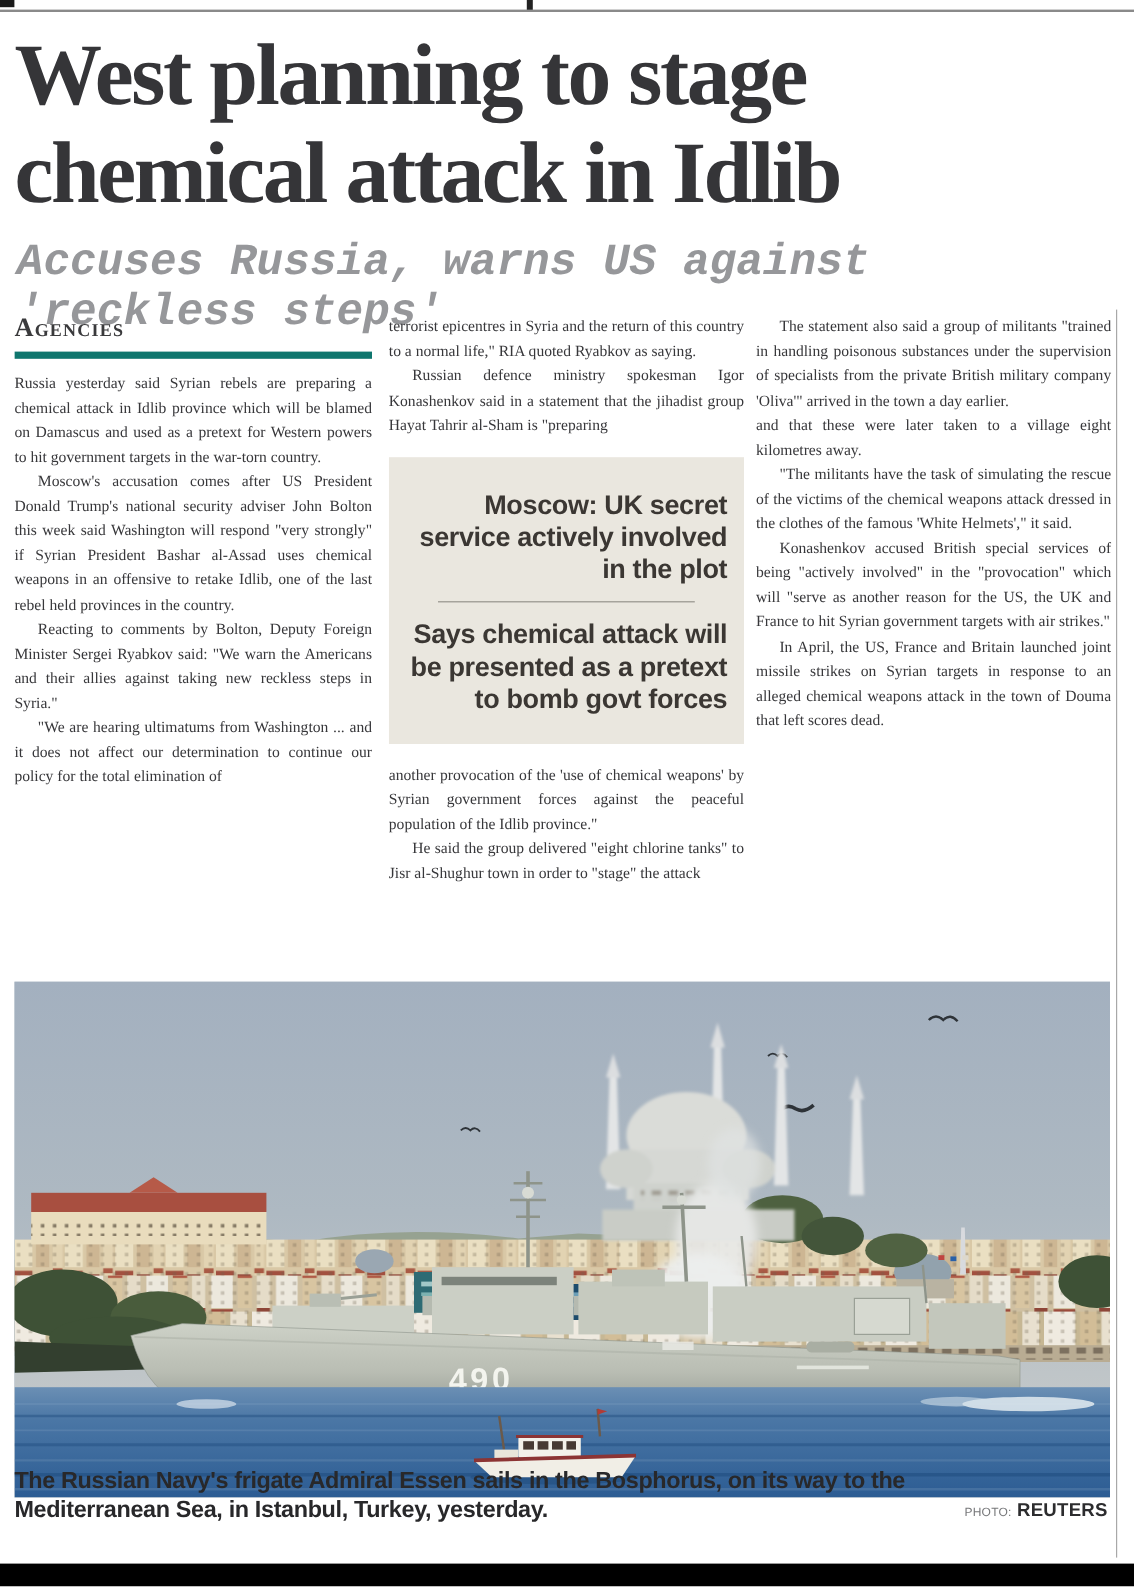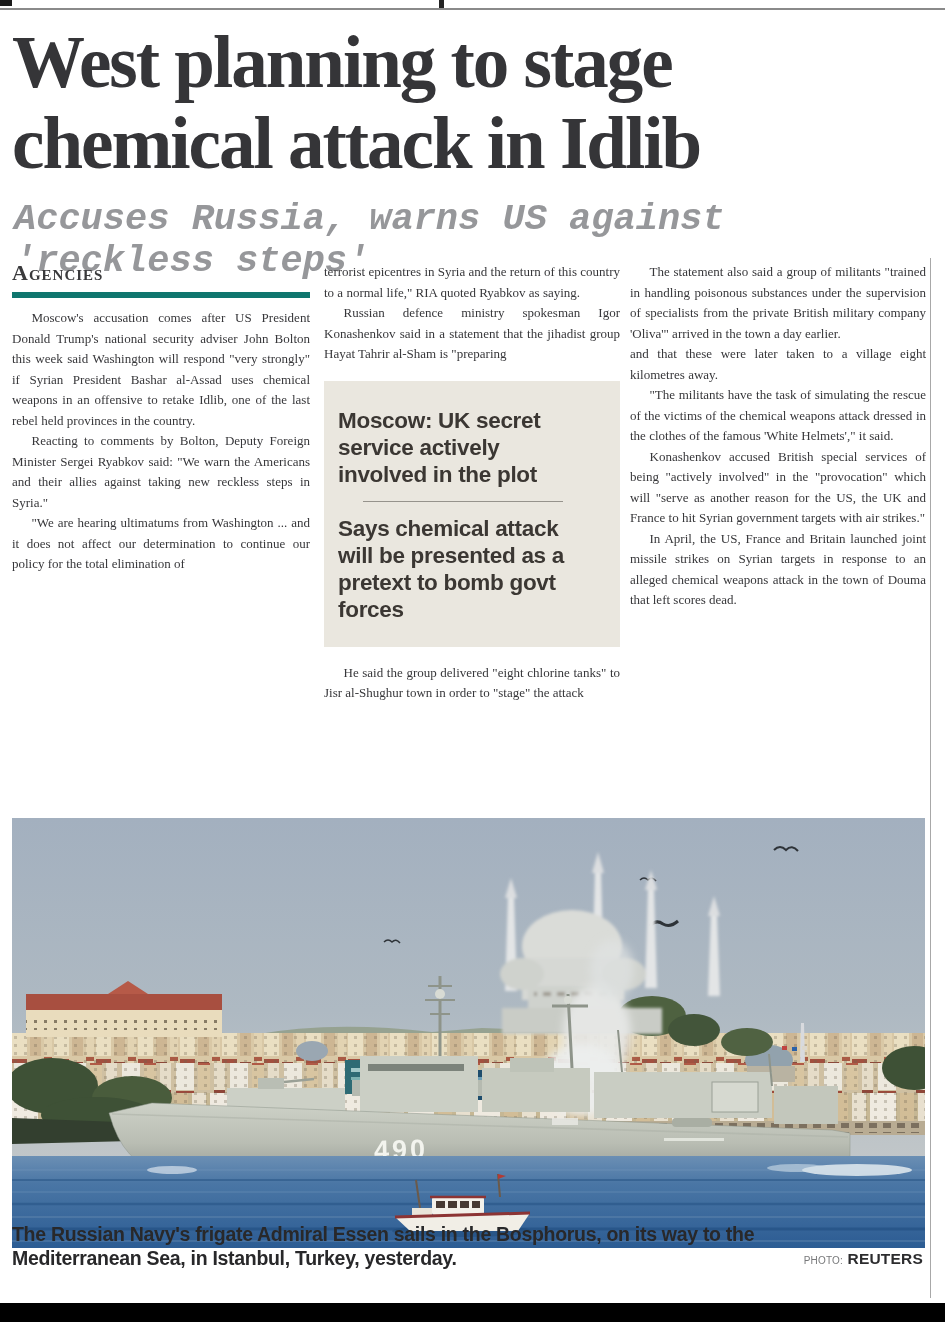--- a/index.html
+++ b/index.html
@@ -22,22 +22,22 @@
   .col3{left:630px;width:296px;}
 
   .byline-wrap{border-bottom:6px solid #0f766e;padding-bottom:8px;margin-bottom:10px;}
   .byline{font-variant:small-caps;font-weight:bold;font-size:22px;color:#3a3a3c;
     letter-spacing:1px;line-height:22px;}
 
   .body-p{margin:0;font-size:13px;line-height:20.5px;color:#37373a;
     text-align:justify;}
   .body-p.indent{text-indent:1.5em;}
 
-  .pullquote{background:#eae7df;margin:16px 0 16px 0;padding:26px 32px 24px 14px;
-    text-align:left;}
+  .pullquote{background:#eae7df;margin:16px 0 16px 0;padding:26px 14px 24px 14px;
+    text-align:right;}
   .pq{margin:0;font-family:"Liberation Sans",sans-serif;font-weight:bold;
     color:#3b3733;font-size:22.5px;line-height:27px;letter-spacing:-0.3px;}
   .pq-divider{width:80%;margin:13px auto 13px auto;border-top:1px solid #96938c;}
 
   .right-rule{position:absolute;left:930px;top:258px;width:1px;height:1040px;background:#a8a8a8;}
 
   .photo{position:absolute;left:12px;top:818px;width:913px;height:430px;margin:0;
     overflow:hidden;background:#aab6c2;}
   .photo svg{display:block;}
 
@@ -59,37 +59,39 @@
   <div class="top-rule"></div>
 
   <h1 class="headline">West planning to stage chemical attack in Idlib</h1>
   <h2 class="subhead">Accuses Russia, warns US against 'reckless steps'</h2>
 
   <div class="col col1">
     <div class="byline-wrap">
       <span class="byline">Agencies</span>
     </div>
     <div>
+        <p class="body-p">Russia yesterday said Syrian rebels are preparing a chemical attack in Idlib province which will be blamed on Damascus and used as a pretext for Western powers to hit government targets in the war-torn country.</p>
         <p class="body-p indent">Moscow's accusation comes after US President Donald Trump's national security adviser John Bolton this week said Washington will respond "very strongly" if Syrian President Bashar al-Assad uses chemical weapons in an offensive to retake Idlib, one of the last rebel held provinces in the country.</p>
         <p class="body-p indent">Reacting to comments by Bolton, Deputy Foreign Minister Sergei Ryabkov said: "We warn the Americans and their allies against taking new reckless steps in Syria."</p>
         <p class="body-p indent">"We are hearing ultimatums from Washington ... and it does not affect our determination to continue our policy for the total elimination of</p>
       </div>
   </div>
 
   <div class="col col2">
     <div>
         <p class="body-p">terrorist epicentres in Syria and the return of this country to a normal life," RIA quoted Ryabkov as saying.</p>
         <p class="body-p indent">Russian defence ministry spokesman Igor Konashenkov said in a statement that the jihadist group Hayat Tahrir al-Sham is "preparing</p>
       </div>
     <div class="pullquote">
       <p class="pq">Moscow: UK secret service actively involved in the plot</p>
       <div class="pq-divider"></div>
       <p class="pq">Says chemical attack will be presented as a pretext to bomb govt forces</p>
     </div>
     <div>
+        <p class="body-p">another provocation of the 'use of chemical weapons' by Syrian government forces against the peaceful population of the Idlib province."</p>
         <p class="body-p indent">He said the group delivered "eight chlorine tanks" to Jisr al-Shughur town in order to "stage" the attack</p>
       </div>
   </div>
 
   <div class="col col3">
     <div>
         <p class="body-p indent">The statement also said a group of militants "trained in handling poisonous substances under the supervision of specialists from the private British military company 'Oliva'" arrived in the town a day earlier.</p>
         <p class="body-p">and that these were later taken to a village eight kilometres away.</p>
         <p class="body-p indent">"The militants have the task of simulating the rescue of the victims of the chemical weapons attack dressed in the clothes of the famous 'White Helmets'," it said.</p>
         <p class="body-p indent">Konashenkov accused British special services of being "actively involved" in the "provocation" which will "serve as another reason for the US, the UK and France to hit Syrian government targets with air strikes."</p>

